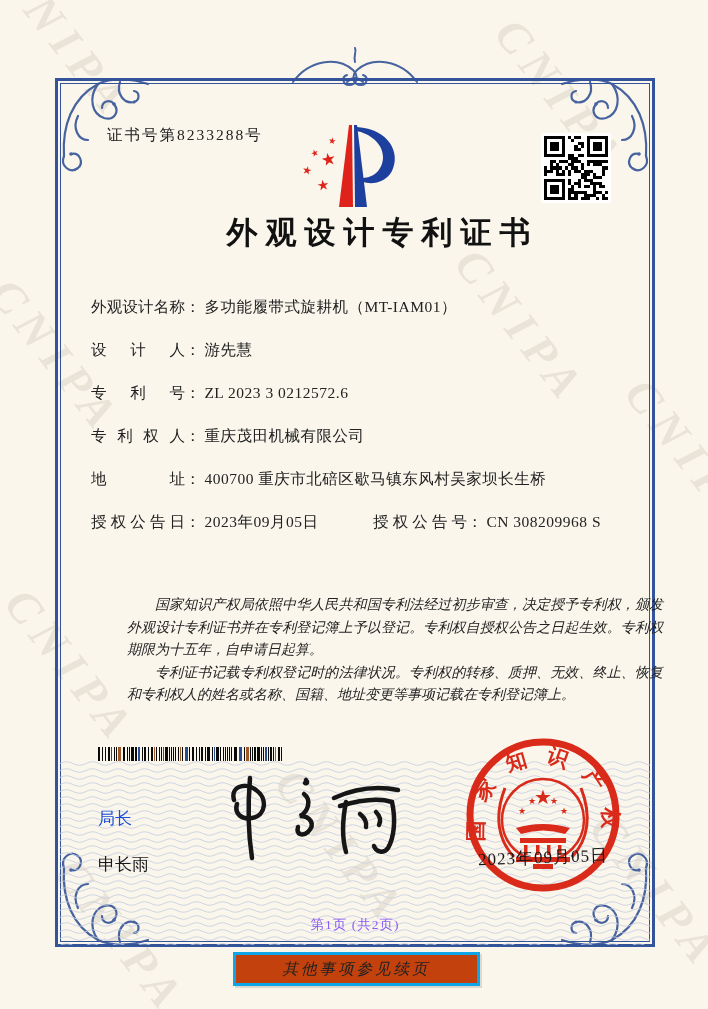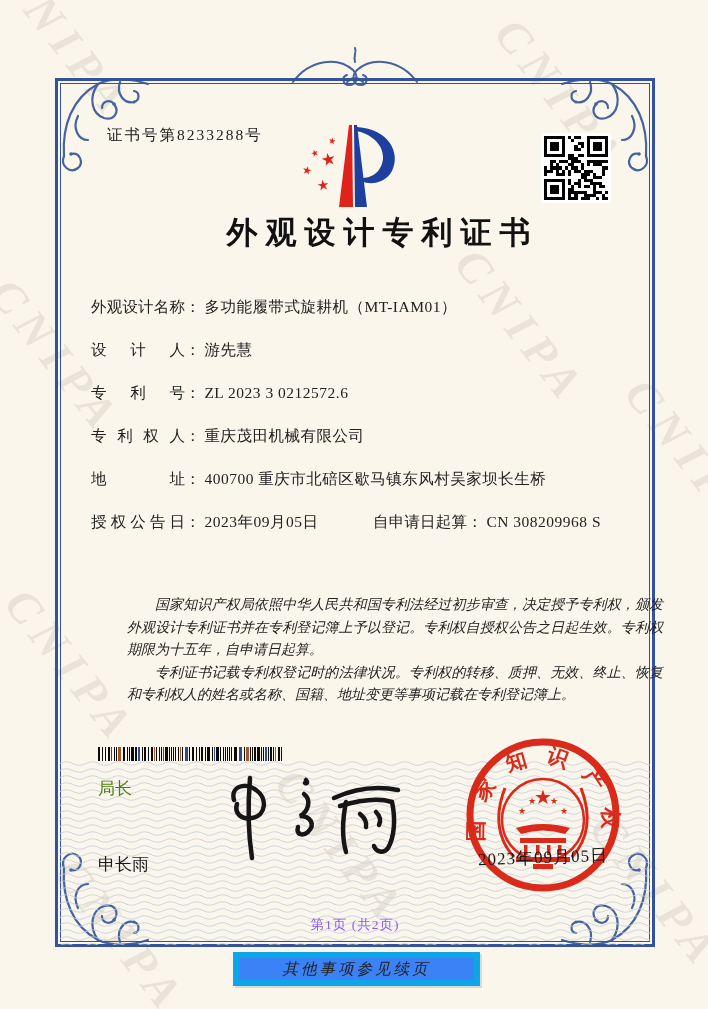--- a/index.html
+++ b/index.html
@@ -61,36 +61,36 @@
   .pair2 .flabel { width:94px; }
   
   .paras {
     position:absolute; left:33px; top:513px; width:536px;
     font-size:14px; line-height:22.5px; text-align:justify;
     font-style:italic; color:#222;margin-left:36px;
   }
   .para { text-indent:2em; }
   
   .barcode { position:absolute; left:40px; top:666px; width:186px; height:14px; }
-  .signer-title { position:absolute; left:40px; top:696px; font-family:"Liberation Sans","DejaVu Sans",sans-serif; font-size:17px; color:#4d7c0f; }
+  .signer-title { position:absolute; left:40px; top:726px; font-family:"Liberation Sans","DejaVu Sans",sans-serif; font-size:17px; color:#1d4ed8; }
   .signer-name  { position:absolute; left:40px; top:772px; font-family:"Liberation Sans","DejaVu Sans",sans-serif; font-size:17px; color:#1a1a1a; }
   .signature { position:absolute; left:150px; top:690px; width:200px; height:92px; }
   .seal { position:absolute; left:400px; top:649px; width:170px; height:170px; }
   .seal-date {
     position:absolute; left:400px; top:765px; width:170px;
     text-align:center; font-size:17px; color:#161616; letter-spacing:1px;
     transform:rotate(-2deg);
   }
   .page-info {
     position:absolute; left:0; top:835px; width:100%;
     text-align:center; font-size:13.5px; color:#8b5cf6; letter-spacing:1px;
   }
   .cont-box {
     position:absolute; left:233px; top:952px; width:247px; height:34px;
-    background:#3b82f6; border:6px solid #0ea5e9;
+    background:#c2410c; border:3px solid #0ea5e9;
     box-shadow:2px 2px 0 rgba(90,90,90,.18);
     display:flex; align-items:center; justify-content:center;
     font-size:15.5px; font-style:italic; letter-spacing:3px; color:#222;
   }
 </style>
 </head>
 <body>
 
 <span class="wm" style="left:-25px;top:15px">CNIPA</span>
 <span class="wm" style="left:470px;top:70px">CNIPA</span>
@@ -315,21 +315,21 @@
       <span class="fvalue">重庆茂田机械有限公司</span>
     </div>
     <div class="field-row">
       <span class="flabel">地址</span><span class="fsep">：</span>
       <span class="fvalue">400700 重庆市北碚区歇马镇东风村吴家坝长生桥</span>
     </div>
     <div class="field-row">
       <span class="flabel">授权公告日</span><span class="fsep">：</span>
       <span class="fvalue">2023年09月05日</span>
       <span class="pair2">
-        <span class="flabel">自申请日起算</span><span class="fsep">：</span>
+        <span class="flabel">授权公告号</span><span class="fsep">：</span>
         <span class="fvalue">CN 308209968 S</span>
       </span>
     </div>
   </div>
 
   <div class="paras">
     <div class="para">国家知识产权局依照中华人民共和国专利法经过初步审查，决定授予专利权，颁发外观设计专利证书并在专利登记簿上予以登记。专利权自授权公告之日起生效。专利权期限为十五年，自申请日起算。</div>
     <div class="para">专利证书记载专利权登记时的法律状况。专利权的转移、质押、无效、终止、恢复和专利权人的姓名或名称、国籍、地址变更等事项记载在专利登记簿上。</div>
   </div>
 

